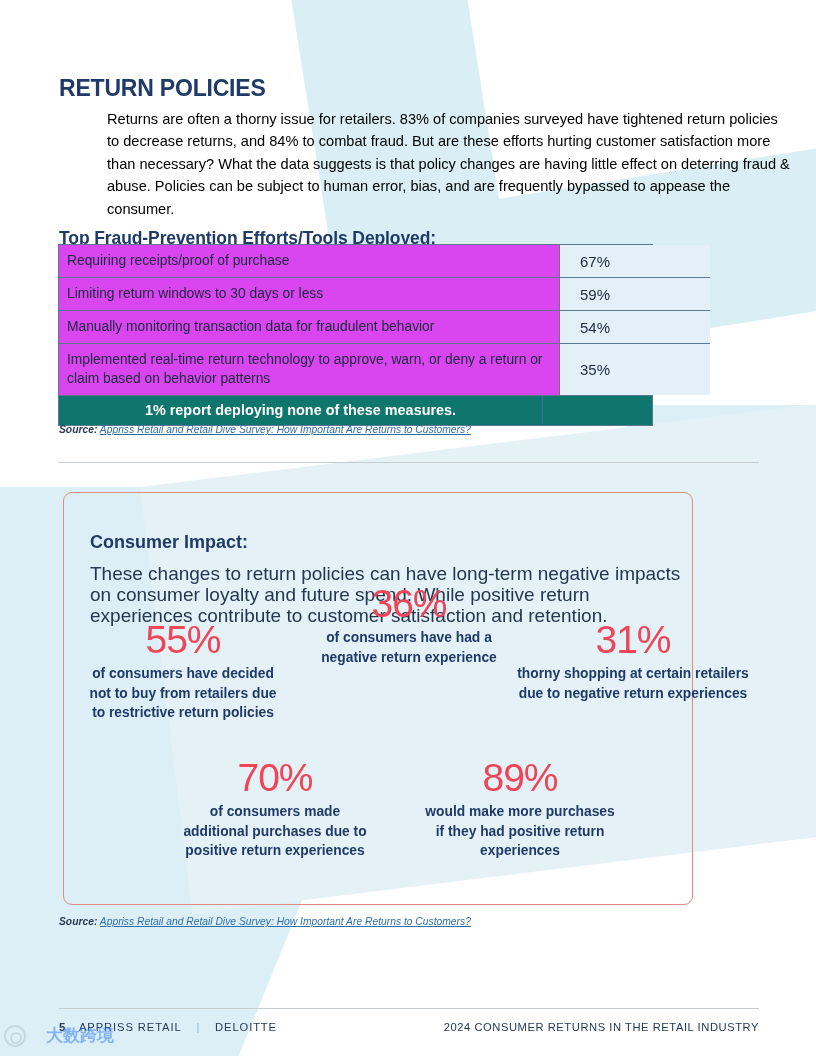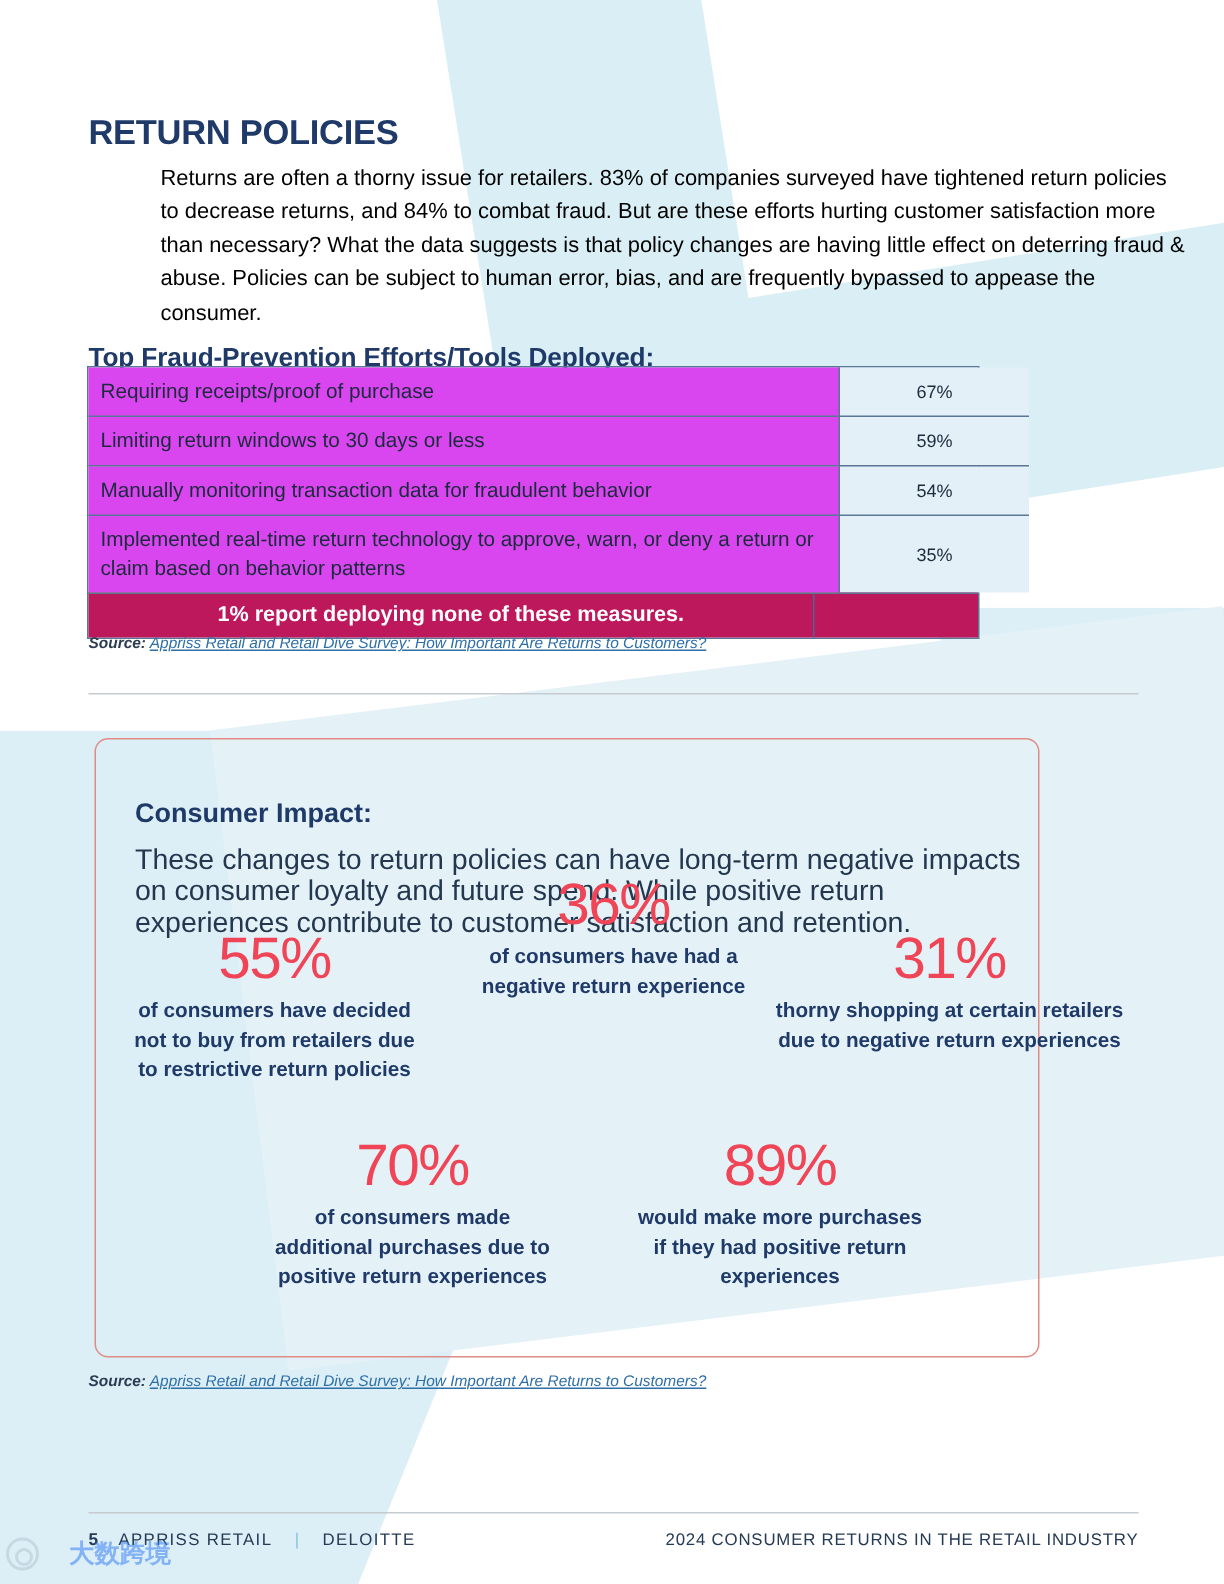--- a/index.html
+++ b/index.html
@@ -133,32 +133,32 @@
     border-right: 1px solid #5A7795;
     padding: 6px 8px 7px 8px;
     font-size: 13.8px;
     line-height: 19px;
     color: #1B2A3C;
     width: 484px;
   }
   .fraud-table td.value {
     background: #E3F0F8;
     border-bottom: 1px solid #5A7795;
-    padding: 6px 8px;
-    font-size: 12px;
-    text-align: center;
+    padding: 6px 20px;
+    font-size: 15px;
+    text-align: left;
     color: #1B2A3C;
     width: 110px;
   }
   .fraud-table tr.last td.label,
   .fraud-table tr.last td.value {
     border-bottom: none;
   }
   .fraud-note {
-    background: #be185d;
+    background: #0f766e;
     border-top: 1px solid #5A7795;
     display: flex;
   }
   .fraud-note .note-text {
     width: 484px;
     box-sizing: border-box;
     text-align: center;
     color: #ffffff;
     font-size: 14.4px;
     font-weight: bold;

